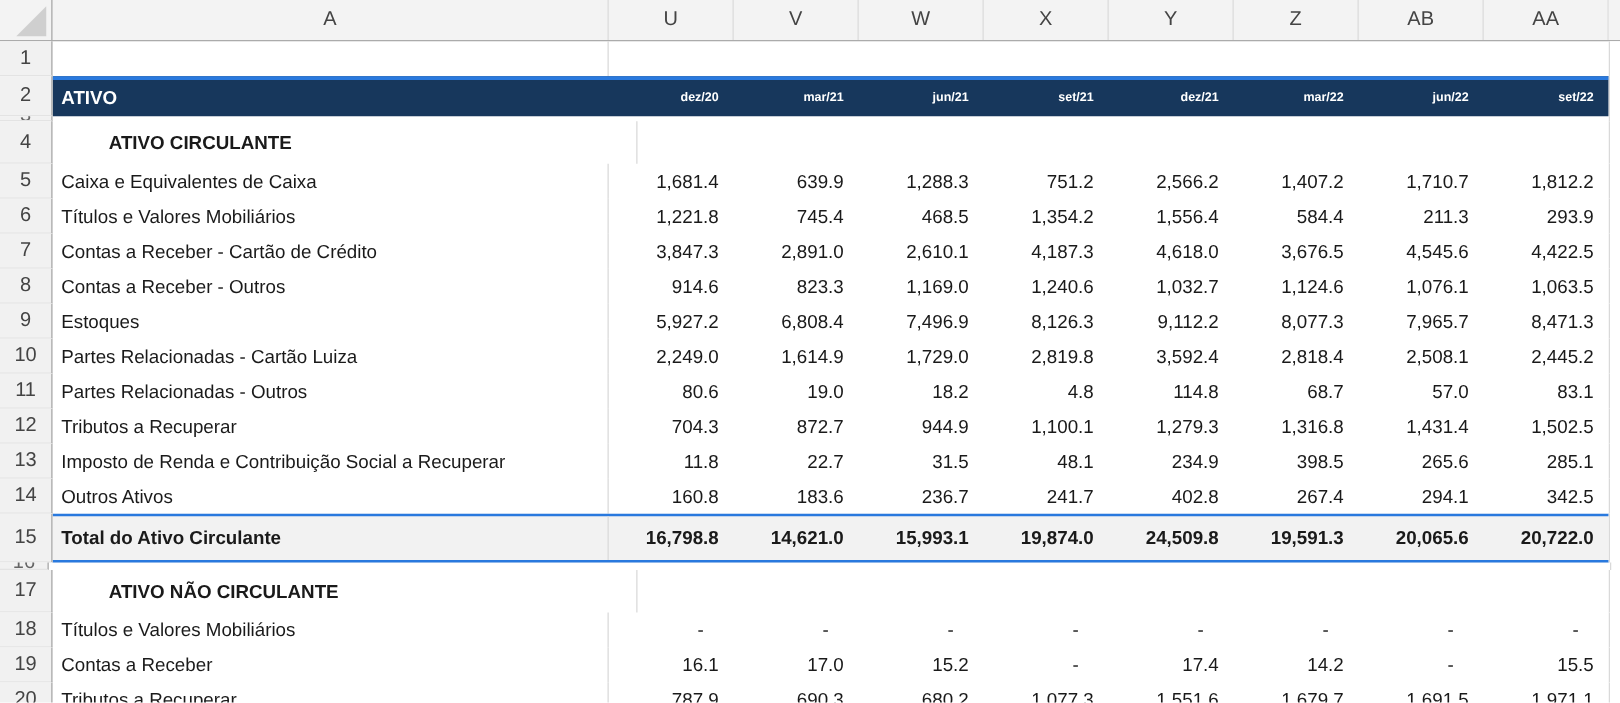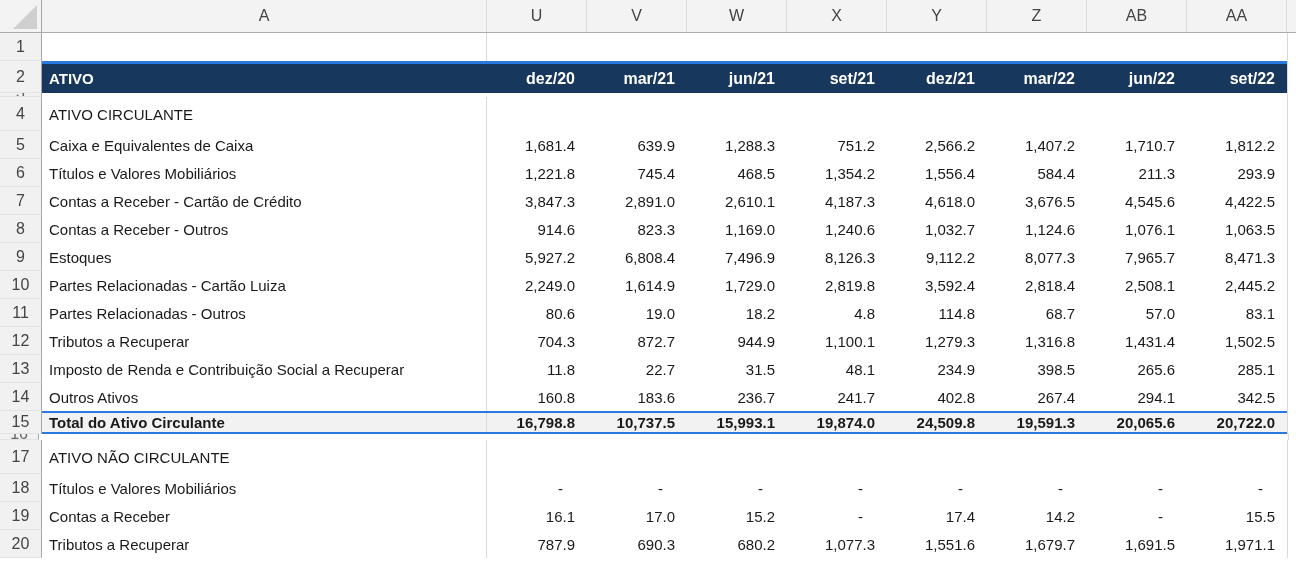--- a/index.html
+++ b/index.html
@@ -45,28 +45,28 @@
     font-size:15px;color:var(--txt);border-right:1px solid var(--grid-line);
     white-space:nowrap;overflow:hidden;}
   .val{width:100px;display:flex;align-items:center;justify-content:flex-end;
     padding-right:12px;font-size:15px;color:var(--txt);white-space:nowrap;}
   .val.dash{padding-right:24px;}
 
   
   .row-empty{height:28px;}
   .row-data{height:28px;}
   .row-section{height:34px;}
-  .row-section .lab{font-weight:normal;}
+  .row-section .lab{font-weight:bold;margin-left:38px;}
   .row-hidden3{height:4px;}
   .row-hidden16{height:6px;gap:44px;}
   .row-title{height:32px;}
   .row-title .cells{background:var(--navy);border-top:3px solid var(--blue);}
   .row-title .lab{color:#fff;font-weight:bold;border-right:none;}
-  .row-title .val{color:#fff;font-weight:bold;font-size:16px;}
-  .row-total{height:23px;}
+  .row-title .val{color:#fff;font-weight:bold;font-size:10px;}
+  .row-total{height:39px;}
   .row-total .cells{background:var(--total-bg);border-top:2px solid var(--blue);border-bottom:2px solid var(--blue);}
   .row-total .lab,.row-total .val{font-weight:bold;text-align:right;}
 </style>
 </head>
 <body>
 
 <div id="sheet">
     <div class="r colhdr">
       <div class="corner"></div>
       <div class="letter colA">A</div>
@@ -308,21 +308,21 @@
       </div>
       <div class="fill"></div>
     </div>
     <div class="r row-total">
       <div class="gutter">
         <span>15</span>
       </div>
       <div class="cells">
         <div class="lab">Total do Ativo Circulante</div>
         <div class="val">16,798.8</div>
-        <div class="val">10,737.5</div>
+        <div class="val">14,621.0</div>
         <div class="val">15,993.1</div>
         <div class="val">19,874.0</div>
         <div class="val">24,509.8</div>
         <div class="val">19,591.3</div>
         <div class="val">20,065.6</div>
         <div class="val">20,722.0</div>
       </div>
       <div class="fill"></div>
     </div>
     <div class="r row-hidden16">

